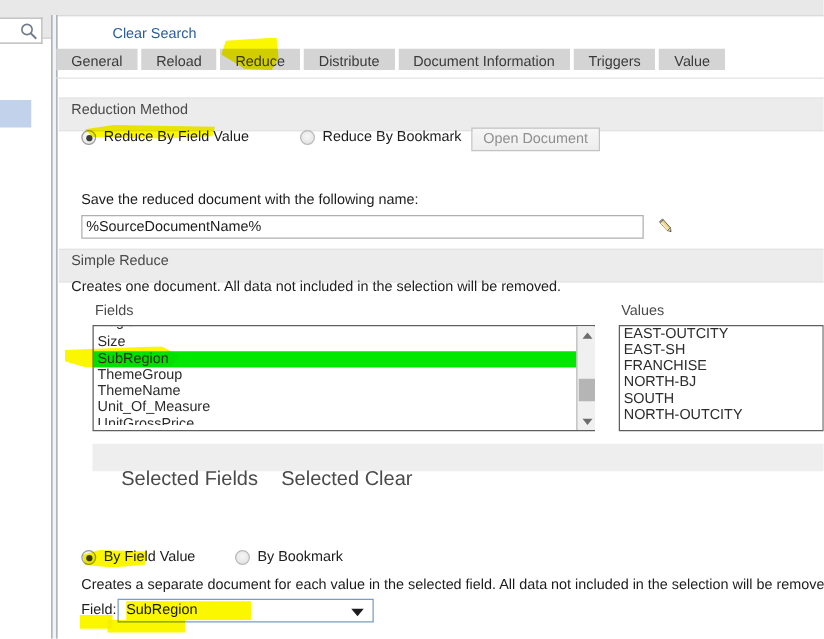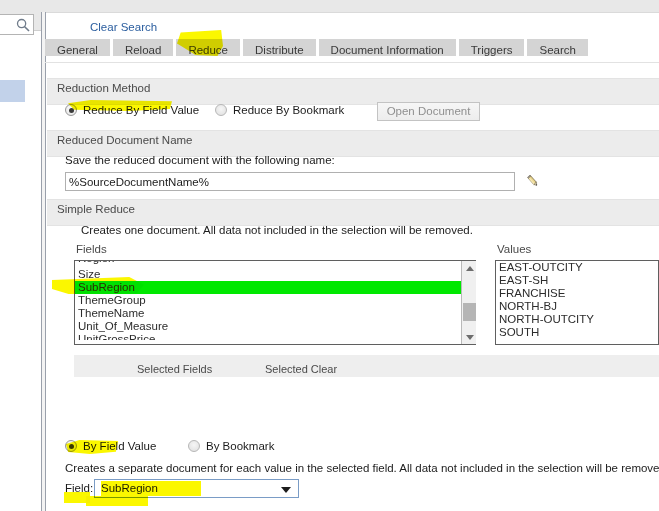--- a/index.html
+++ b/index.html
@@ -273,25 +273,24 @@
 
   
   #selected-bar {
     position: absolute;
     left: 27px; top: 289px;
     width: 585px; height: 22px;
     background: #eeeeee;
   }
   .selected-col {
     position: absolute;
-    top: 8px;
+    top: 20px;
     color: #4a4a4a;
-    font-size: 11px;
-    white-space: nowrap;
-    margin-left: 40px;
+    font-size: 16px;
+    white-space: nowrap;
   }
 
   
   #field-dropdown {
     position: absolute;
     left: 94px; top: 479px;
     width: 205px; height: 19px;
     background: #ffffff;
     border: 1px solid #7a9cc6;
     box-sizing: border-box;
@@ -362,49 +361,48 @@
 </svg>
 <div id="clear-search">Clear Search</div>
 
 <div id="tab-bar">
   <div class="tab">General</div>
   <div class="tab">Reload</div>
   <div class="tab highlight-tab">Reduce</div>
   <div class="tab">Distribute</div>
   <div class="tab">Document Information</div>
   <div class="tab">Triggers</div>
-  <div class="tab">Search</div>
+  <div class="tab">Value</div>
 </div>
 <div id="tab-bar-underline"></div>
 
 <div id="panel">
 
   <div class="sect-header" style="top:12px;">Reduction Method</div>
 
   <div class="radio-wrap" style="left:18px; top:38px;">
     <span class="radio checked"></span>
     <span class="radio-label">Reduce By Field Value</span>
   </div>
 
-  <div class="radio-wrap" style="left:168px; top:38px;">
+  <div class="radio-wrap" style="left:193px; top:38px;">
     <span class="radio off"></span>
     <span class="radio-label">Reduce By Bookmark</span>
   </div>
 
   <div class="btn" style="left:330px; top:36px; width:103px; height:19px; line-height:17px;">Open Document</div>
 
-  <div class="sect-header" style="top:64px;">Reduced Document Name</div>
 
   <div class="static-text" style="left:18px; top:88px;">Save the reduced document with the following name:</div>
 
   <div class="text-input" style="left:18px; top:106px; width:450px; height:19px;">%SourceDocumentName%</div>
 
   <div class="sect-header" style="top:133px;">Simple Reduce</div>
 
-  <div class="static-text" style="left:34px; top:158px;">Creates one document. All data not included in the selection will be removed.</div>
+  <div class="static-text" style="left:10px; top:158px;">Creates one document. All data not included in the selection will be removed.</div>
 
   <div class="static-text" style="left:29px; top:177px; color:#4a4a4a;">Fields</div>
   <div class="static-text" style="left:450px; top:177px; color:#4a4a4a;">Values</div>
 
   <div class="listbox" style="left:27px; top:194px; width:402px; height:85px;">
     <div class="list-item clipped-top">
       <span>Region</span>
     </div>
     <div class="list-item">Size</div>
     <div class="list-item selected-green">SubRegion</div>
@@ -421,22 +419,22 @@
     <div class="arrow down">
         <span class="tri down"></span>
       </div>
   </div>
 
   <div class="listbox" style="left:448px; top:194px; width:164px; height:85px;">
     <div class="list-item">EAST-OUTCITY</div>
     <div class="list-item">EAST-SH</div>
     <div class="list-item">FRANCHISE</div>
     <div class="list-item">NORTH-BJ</div>
+    <div class="list-item">SOUTH</div>
     <div class="list-item">NORTH-OUTCITY</div>
-    <div class="list-item">SOUTH</div>
   </div>
 
   <div id="selected-bar">
     <div class="selected-col" style="left:23px;">Selected Fields</div>
     <div class="selected-col" style="left:151px;">Selected Clear</div>
   </div>
 
 
   <div class="radio-wrap" style="left:18px; top:374px;">
     <span class="radio checked"></span>

